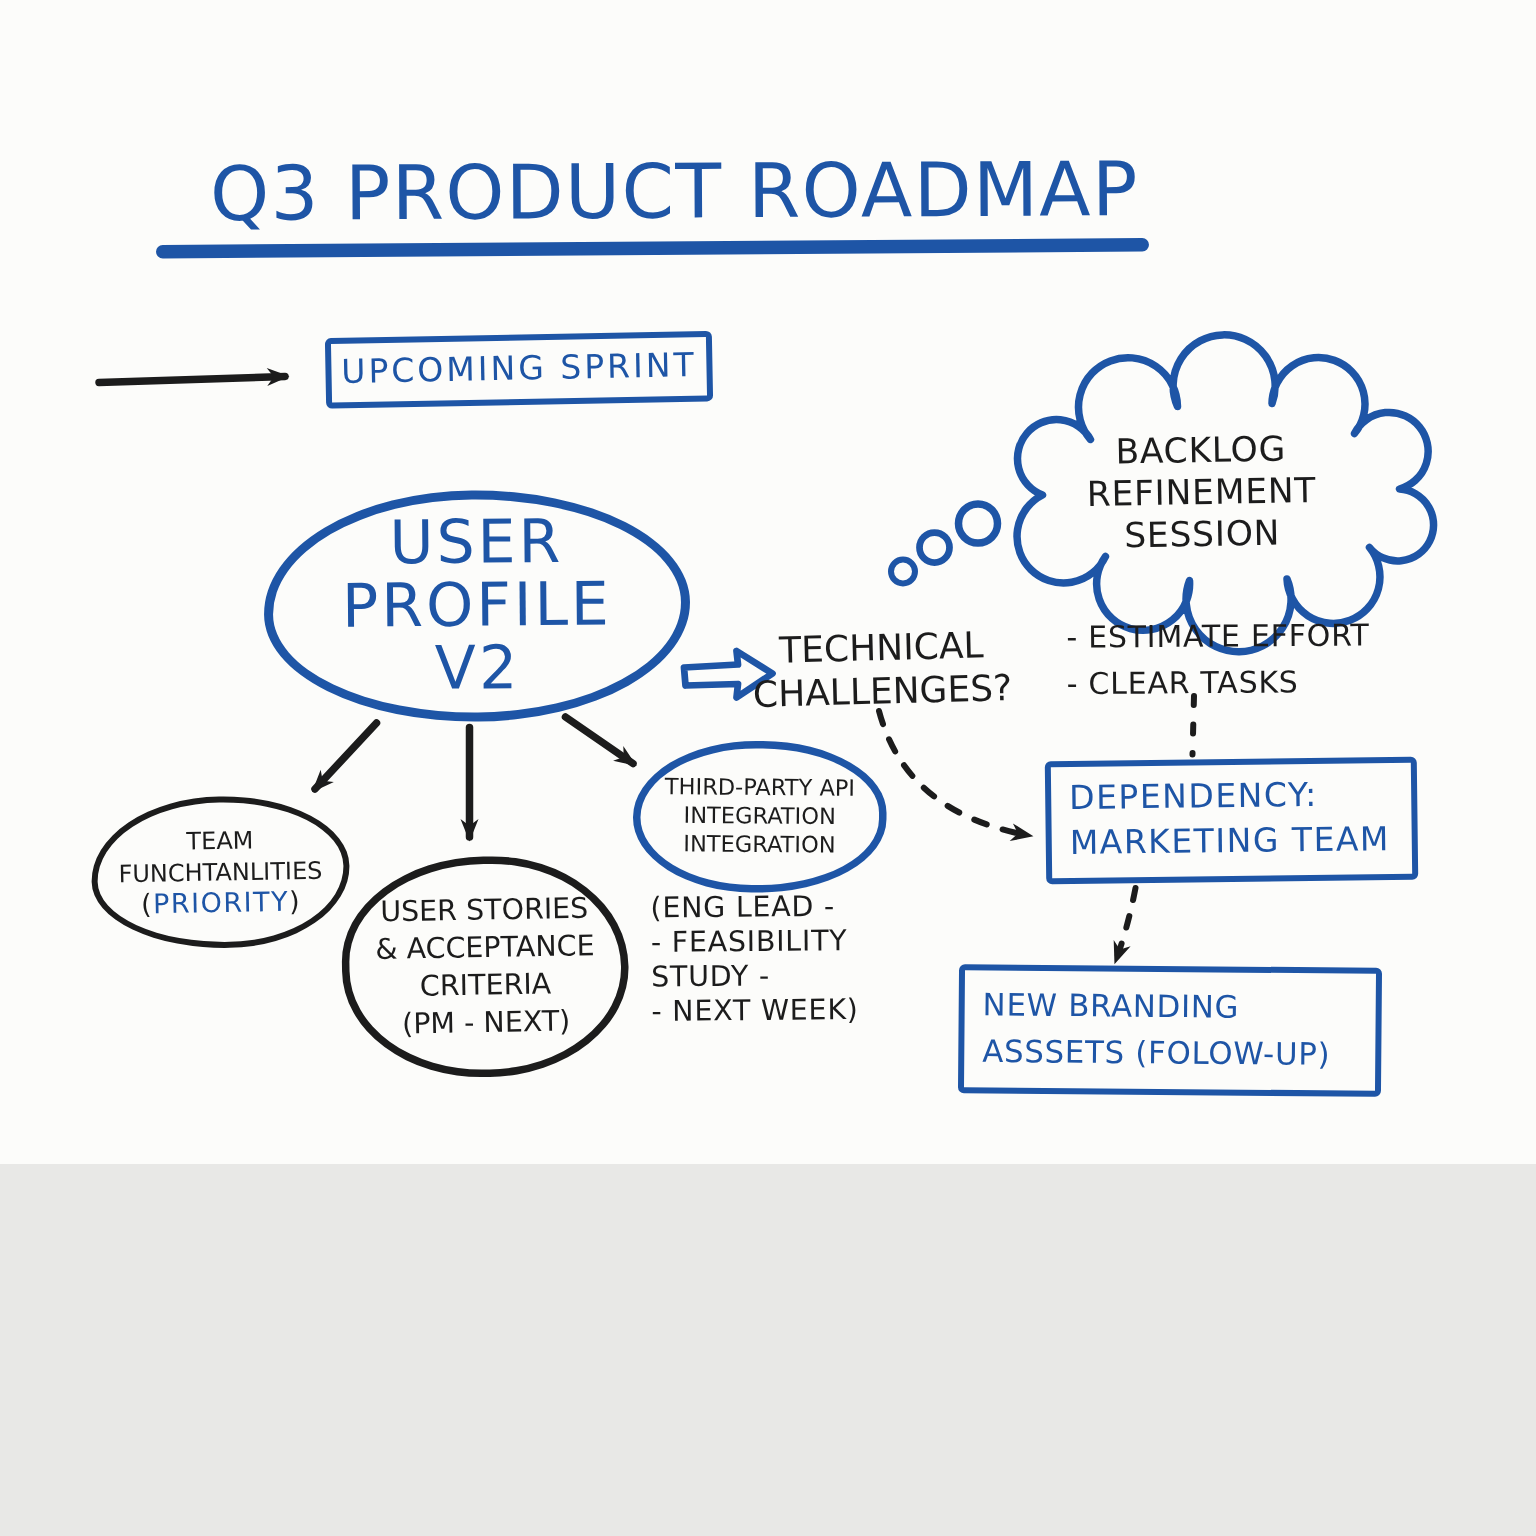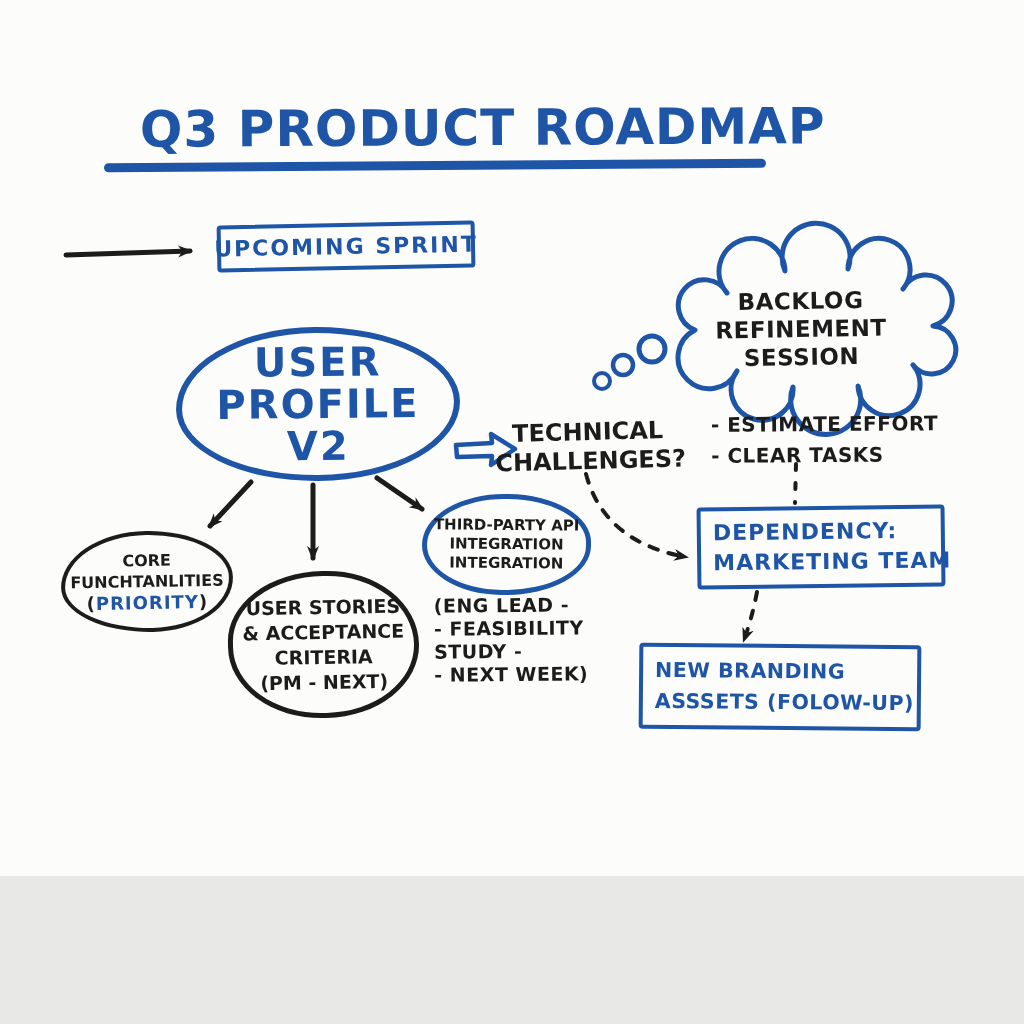--- a/index.html
+++ b/index.html
@@ -1,20 +1,20 @@
 <!DOCTYPE html>
 <html style="--blue: #1e55a6; --ink: #1c1c1c; --bg: #fcfcfa;"><head>
 <meta charset="utf-8">
 <style>
   :root { --blue:#1e55a6; --ink:#1c1c1c; --bg:#fcfcfa; }
   * { margin:0; padding:0; box-sizing:border-box; }
   body { background:#e8e8e6; font-family:"DejaVu Sans", sans-serif; }
   #canvas {
-    position:relative; width:1024px; height:876px; margin:0 auto;
-    background:var(--bg); overflow:hidden; font-weight:700; color:var(--ink);
+    position:relative; width:1024px; height:776px; margin:0 auto;
+    background:var(--bg); overflow:hidden; font-weight:400; color:var(--ink);
   }
   svg.layer { position:absolute; left:0; top:0; width:1024px; height:1024px; }
   .sb { stroke:var(--blue); } .sk { stroke:var(--ink); }
   .fn { fill:none; } .fw { fill:var(--bg); } .mk { fill:var(--ink); }
   .abs { position:absolute; }
 
   
   .title { left:140px; top:99px; font-size:50px; letter-spacing:1px; color:var(--blue);
            white-space:nowrap; transform:rotate(-0.3deg); }
   .title-underline { left:104px; top:161px; width:662px; height:9px; background:var(--blue);
@@ -111,21 +111,21 @@
     <div>TECHNICAL</div>
     <div>CHALLENGES?</div>
   </div>
 
   <div class="abs txt-refinement-list">
     <div>- ESTIMATE EFFORT</div>
     <div>- CLEAR TASKS</div>
   </div>
 
   <div class="abs sketch-ellipse el-core">
-    <div>CORE</div>
+    <div>TEAM</div>
     <div>FUNCHTANLITIES</div>
     <div class="hl-line"><span>(</span><span class="hl">PRIORITY</span><span>)</span></div>
   </div>
 
   <div class="abs sketch-ellipse el-stories">
     <div>USER STORIES</div>
     <div>&amp; ACCEPTANCE</div>
     <div>CRITERIA</div>
     <div>(PM - NEXT)</div>
   </div>

